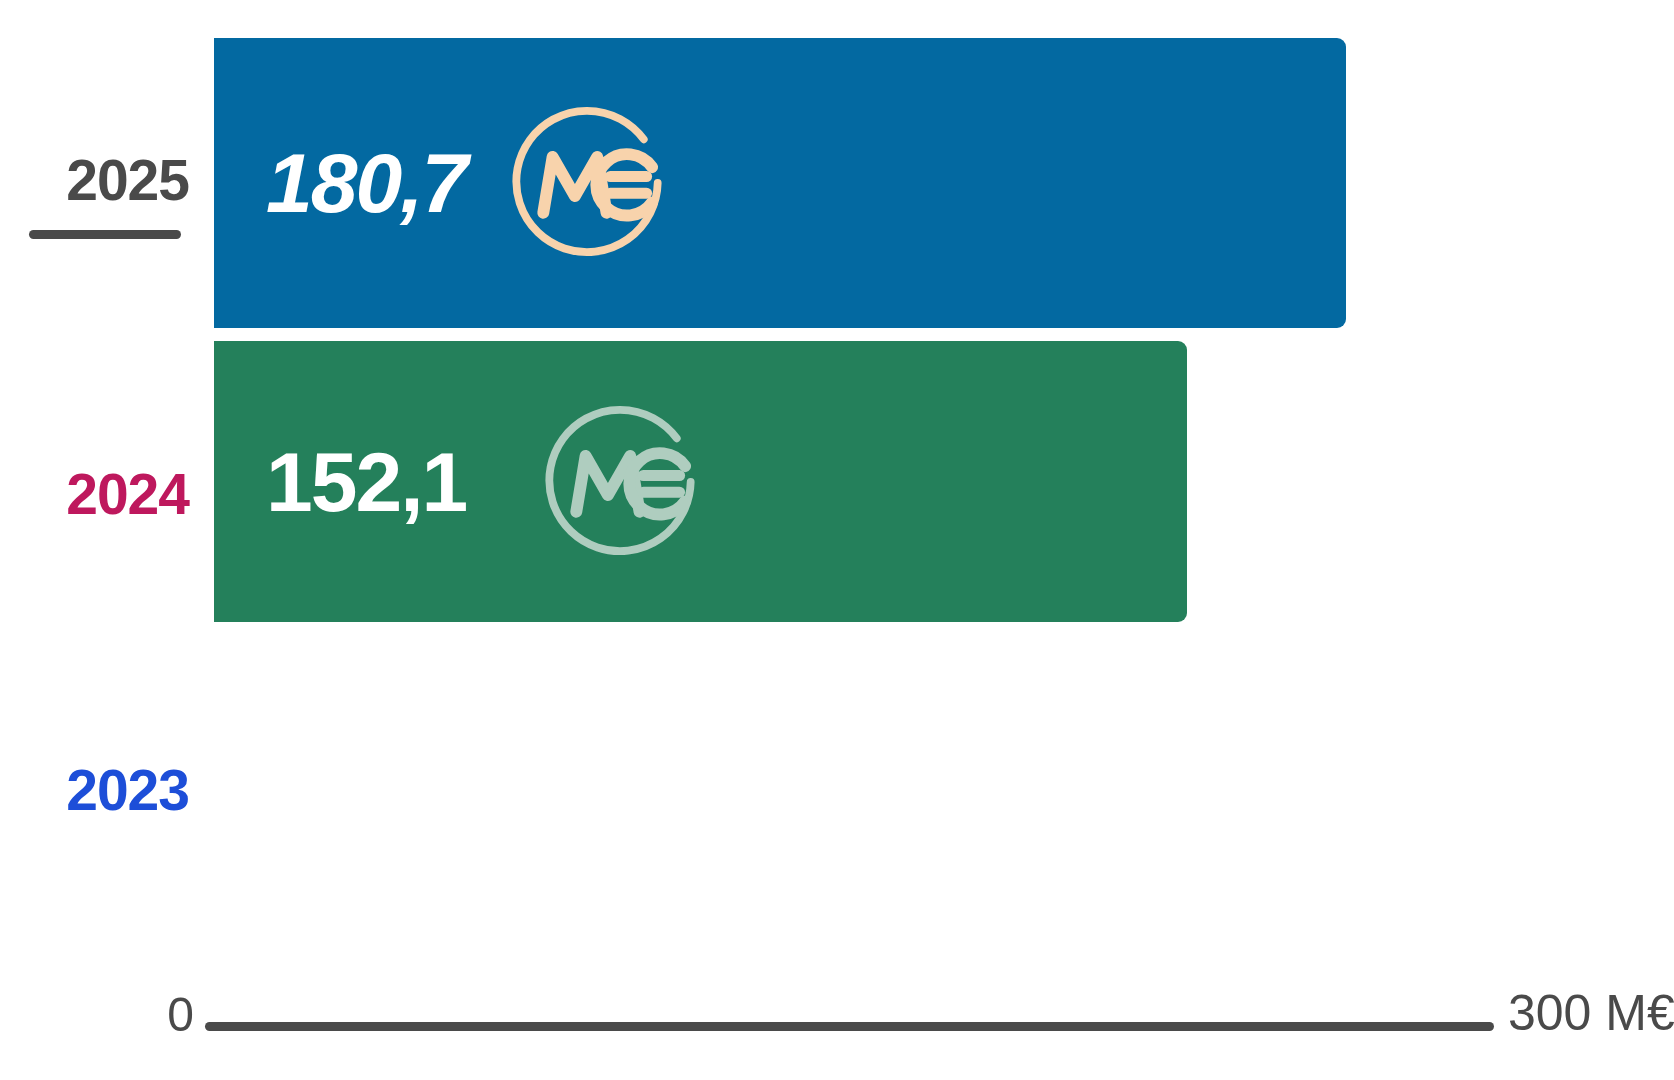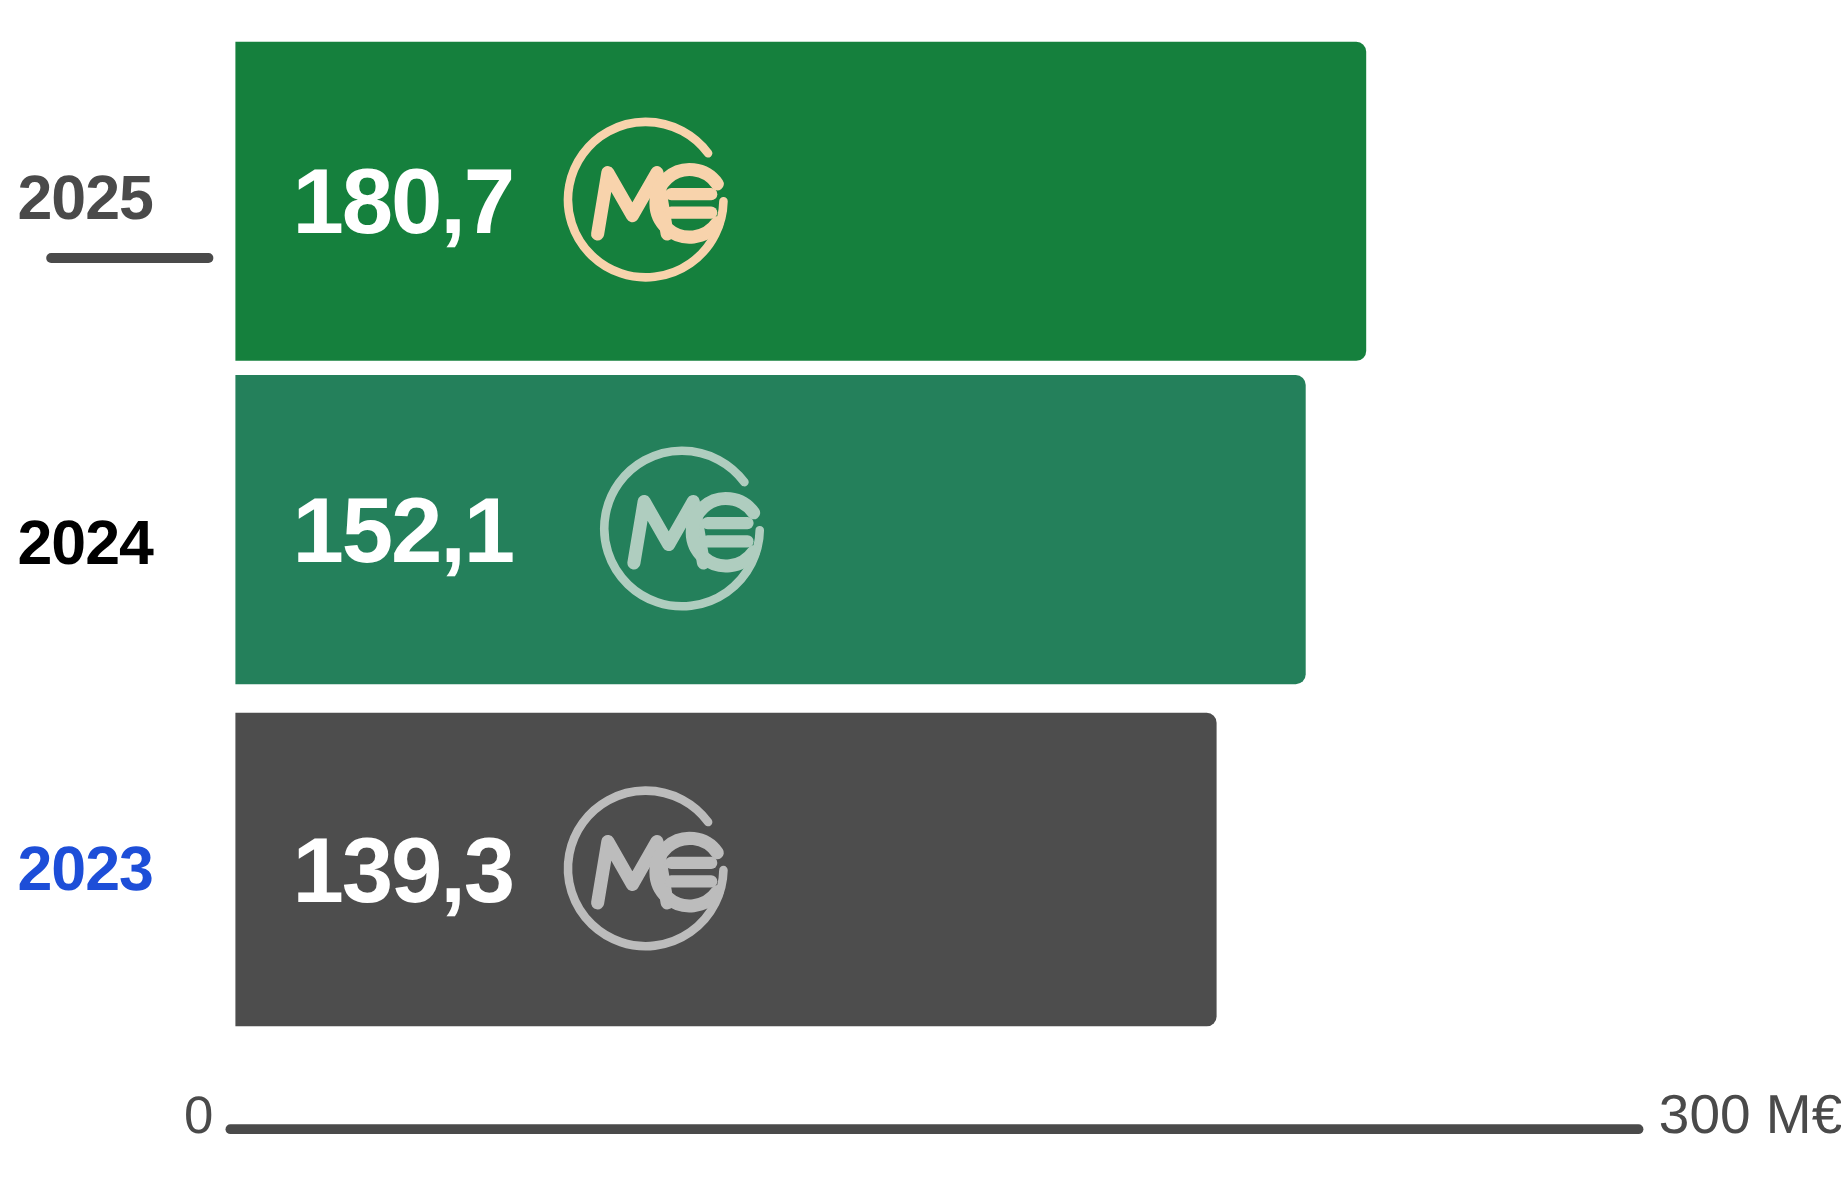--- a/index.html
+++ b/index.html
@@ -15,22 +15,23 @@
   }
 
   #chart {
     position: relative;
     width: 1674px;
     height: 1080px;
     background: #ffffff;
   }
   .year-cell {
     position: absolute;
-    left: 16px;
+    left: 3px;
     width: 186px;
+    text-align: right;
     font-weight: 700;
     font-size: 57px;
     letter-spacing: -1px;
     color: #4a4a4a;
     line-height: 1;
     white-space: nowrap;
   }
   .year-cell.underlined::after {
     content: "";
     position: absolute;
@@ -104,60 +105,48 @@
     white-space: nowrap;
   }
 </style>
 </head>
 <body>
 
 <div id="chart" style="background: rgb(255, 255, 255);">
 
   <div class="year-cell underlined" style="top: 152px; color: rgb(74, 74, 74);">2025</div>
 
-  <div class="bar" id="bar-2025" style="top: 38px; height: 290px; width: 1028px; background: #15803d;">
+  <div class="bar" id="bar-2025" style="top: 38px; height: 290px; width: 1132px; background: #0369a1; font-style: italic;">
     <span class="bar-value">180,7</span>
     <span class="bar-icon">
       <svg viewBox="0 0 100 100" aria-hidden="true">
         <path d="M80.5 26.5 A 38 38 0 1 0 88 50" fill="none" stroke="#F8D3AC" stroke-width="4.2" stroke-linecap="round"></path>
         <path d="M26.5 66 L31.5 36 L43.5 57 L55.5 36 L60.5 66" fill="none" stroke="#F8D3AC" stroke-width="6.4" stroke-linecap="round" stroke-linejoin="round"></path>
         <path d="M85 41.5 a16.5 16.5 0 1 0 0 19" fill="none" stroke="#F8D3AC" stroke-width="6.4" stroke-linecap="round"></path>
         <path d="M62.5 46.5 L82 46.5" fill="none" stroke="#F8D3AC" stroke-width="6" stroke-linecap="round"></path>
         <path d="M62.5 55.5 L82 55.5" fill="none" stroke="#F8D3AC" stroke-width="6" stroke-linecap="round"></path>
       </svg>
     </span>
   </div>
 
-  <div class="year-cell" style="top: 466px; color: #000000;">2024</div>
+  <div class="year-cell" style="top: 466px; color: #be185d;">2024</div>
 
   <div class="bar" id="bar-2024" style="top: 341px; height: 281px; width: 973px; background: rgb(36, 128, 91); gap: 33px;">
     <span class="bar-value">152,1</span>
     <span class="bar-icon">
       <svg viewBox="0 0 100 100" aria-hidden="true">
         <path d="M80.5 26.5 A 38 38 0 1 0 88 50" fill="none" stroke="#AFCDBF" stroke-width="4.2" stroke-linecap="round"></path>
         <path d="M26.5 66 L31.5 36 L43.5 57 L55.5 36 L60.5 66" fill="none" stroke="#AFCDBF" stroke-width="6.4" stroke-linecap="round" stroke-linejoin="round"></path>
         <path d="M85 41.5 a16.5 16.5 0 1 0 0 19" fill="none" stroke="#AFCDBF" stroke-width="6.4" stroke-linecap="round"></path>
         <path d="M62.5 46.5 L82 46.5" fill="none" stroke="#AFCDBF" stroke-width="6" stroke-linecap="round"></path>
         <path d="M62.5 55.5 L82 55.5" fill="none" stroke="#AFCDBF" stroke-width="6" stroke-linecap="round"></path>
       </svg>
     </span>
   </div>
 
   <div class="year-cell" style="top: 762px; color: #1d4ed8;">2023</div>
 
-  <div class="bar" id="bar-2023" style="top: 648px; height: 285px; width: 892px; background: rgb(77, 77, 77);">
-    <span class="bar-value">139,3</span>
-    <span class="bar-icon">
-      <svg viewBox="0 0 100 100" aria-hidden="true">
-        <path d="M80.5 26.5 A 38 38 0 1 0 88 50" fill="none" stroke="#BCBCBC" stroke-width="4.2" stroke-linecap="round"></path>
-        <path d="M26.5 66 L31.5 36 L43.5 57 L55.5 36 L60.5 66" fill="none" stroke="#BCBCBC" stroke-width="6.4" stroke-linecap="round" stroke-linejoin="round"></path>
-        <path d="M85 41.5 a16.5 16.5 0 1 0 0 19" fill="none" stroke="#BCBCBC" stroke-width="6.4" stroke-linecap="round"></path>
-        <path d="M62.5 46.5 L82 46.5" fill="none" stroke="#BCBCBC" stroke-width="6" stroke-linecap="round"></path>
-        <path d="M62.5 55.5 L82 55.5" fill="none" stroke="#BCBCBC" stroke-width="6" stroke-linecap="round"></path>
-      </svg>
-    </span>
-  </div>
 
   <div id="axis-zero" style="color: rgb(74, 74, 74);">0</div>
   <div id="axis-line" style="background: rgb(74, 74, 74);"></div>
   <div id="axis-max" style="color: rgb(74, 74, 74);">300 M€</div>
 
 </div>
 
 </body></html>

